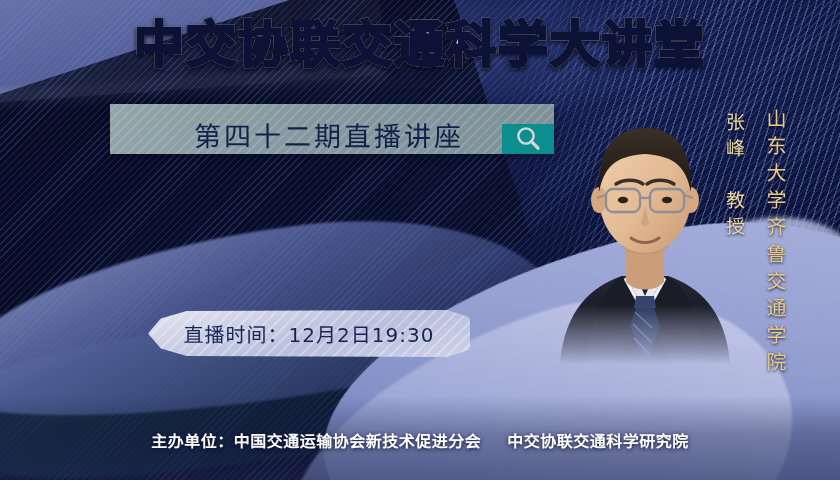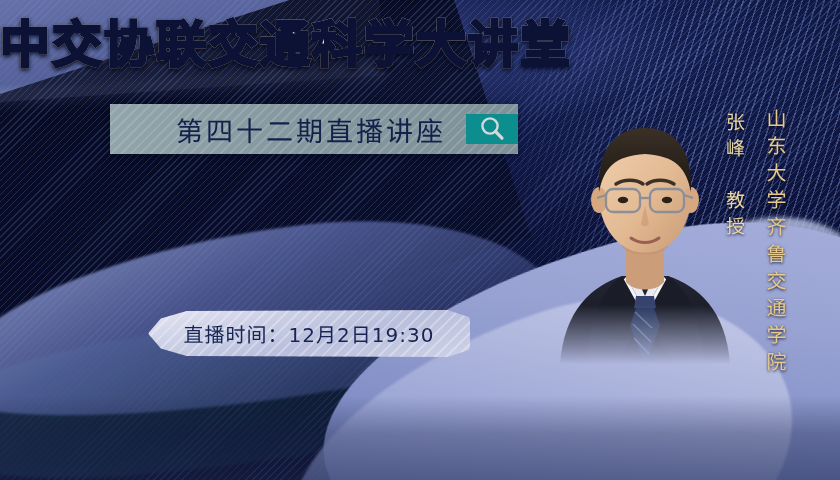--- a/index.html
+++ b/index.html
@@ -169,44 +169,44 @@
     height: 84px;
     background: linear-gradient(180deg, rgba(26,34,72,0) 0%, rgba(24,32,70,.35) 45%, rgba(30,40,82,.55) 100%);
   }
 
   
   .headline {
     position: absolute;
     left: 0;
     right: 0;
     top: 14px;
-    text-align: left;
+    text-align: center;
     font-size: 50px;
     line-height: 62px;
     font-weight: 700;
     letter-spacing: 2px;
     font-family: "DejaVu Sans", "Liberation Sans", sans-serif;
     background: linear-gradient(180deg, #fdf4e0 0%, #f6e4be 42%, #e3c184 70%, #c9984a 100%);
     -webkit-background-clip: text;
             background-clip: text;
     color: transparent;
     -webkit-text-stroke: 3px #0c1236;
     paint-order: stroke fill;
     filter: drop-shadow(0 2px 2px rgba(4,8,28,.85));
   }
 
   
   .subtitle-bar {
     position: absolute;
     left: 110px;
     top: 104px;
-    width: 408px;
+    width: 444px;
     height: 50px;
     display: flex;
-    align-items: center;
+    align-items: flex-end;
     background: linear-gradient(100deg, #92a5ab 0%, #85989f 45%, #7e9199 100%);
     box-shadow: 0 2px 6px rgba(4,8,28,.5);
   }
   .subtitle-bar::before {
     content: "";
     position: absolute;
     inset: 0;
     background-image: repeating-linear-gradient(
       -45deg,
       rgba(255,255,255,.13) 0px,
@@ -452,14 +452,17 @@
       <path d="M75 142 C83 148 95 148 103 142" stroke="#9b5f51" stroke-width="3" fill="none" stroke-linecap="round"></path>
 
       <path d="M66 150 C76 160 102 160 112 150" stroke="#c09070" stroke-width="2" fill="none" opacity=".5"></path>
     </svg>
   </div>
 
   <div class="vtext v-speaker">张峰　教授</div>
 
   <div class="vtext v-org">山东大学齐鲁交通学院</div>
 
+  <div class="footer">
+    <span>主办单位：</span><span>中国交通运输协会新技术促进分会</span><span class="gap"></span><span>中交协联交通科学研究院</span>
+  </div>
 
 </div>
 
 </body></html>

